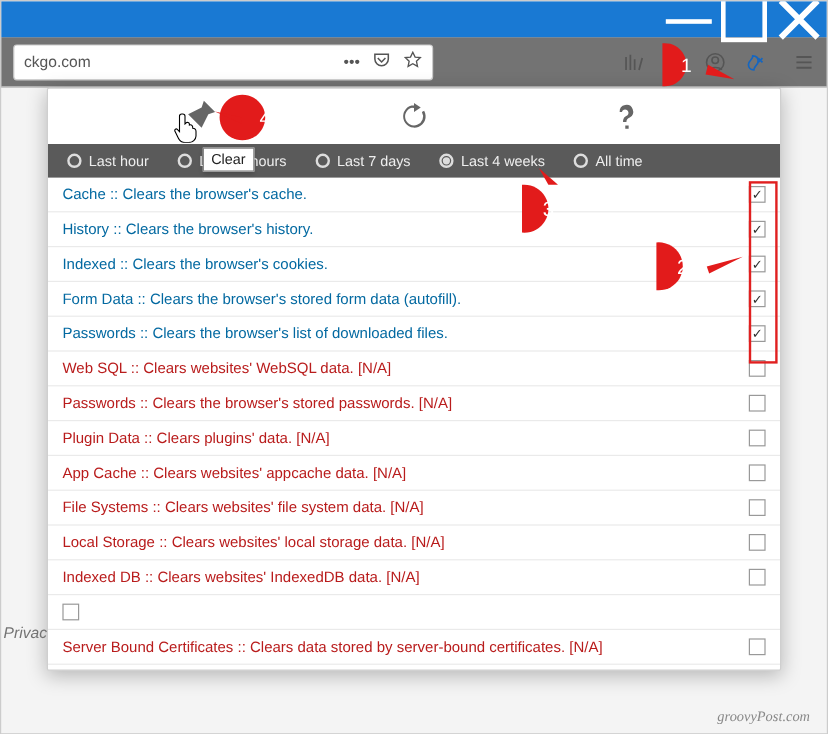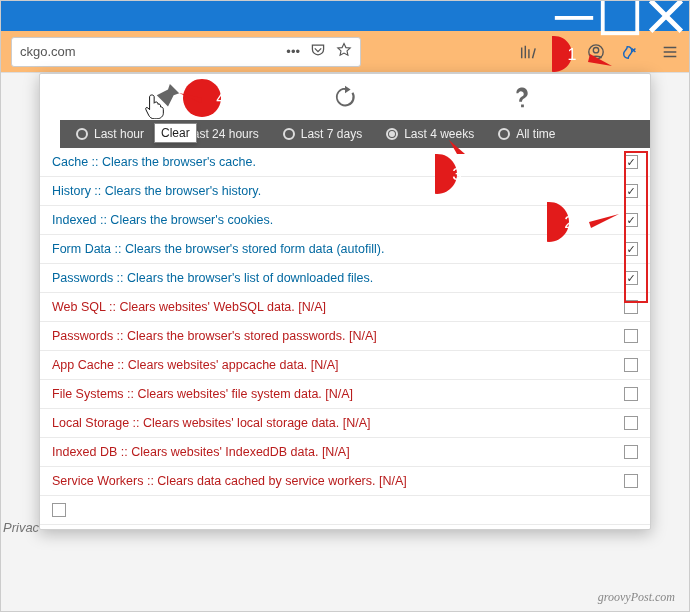--- a/index.html
+++ b/index.html
@@ -30,21 +30,21 @@
     width: 46px;
     display: flex;
     align-items: center;
     justify-content: center;
     color: #fff;
     font-size: 14px;
   }
   
   .toolbar {
     height: 42px;
-    background: #fdba74;
+    background: #737373;
     border-bottom: 1px solid #ddd;
     display: flex;
     align-items: center;
     padding: 0 10px;
     gap: 12px;
   }
   .urlbar {
     flex: 0 0 350px;
     height: 30px;
     background: #fff;
@@ -84,21 +84,20 @@
   .big-icon svg { width:30px; height:30px; display:block; fill:#666; }
   .radio-row {
     background: #5a5a5a;
     display: flex;
     align-items: center;
     padding: 0 10px;
     height: 28px;
     color: #eee;
     font-size: 12px;
     gap: 0;
-    margin-left: 20px;
   }
   .radio-item {
     display: flex;
     align-items: center;
     gap: 6px;
     padding: 0 18px 0 6px;
   }
   .radio-circle {
     width: 12px; height: 12px; border-radius: 50%;
     border: 2px solid #ddd; background: transparent;
@@ -304,48 +303,52 @@
       </div>
       <div class="list-row disabled">
         <span class="label">Web SQL :: Clears websites' WebSQL data. [N/A]</span>
         <span class="chk"></span>
       </div>
       <div class="list-row disabled">
         <span class="label">Passwords :: Clears the browser's stored passwords. [N/A]</span>
         <span class="chk"></span>
       </div>
       <div class="list-row disabled">
+        <span class="label">Plugin Data :: Clears plugins' data. [N/A]</span>
+        <span class="chk"></span>
+      </div>
+      <div class="list-row disabled">
         <span class="label">App Cache :: Clears websites' appcache data. [N/A]</span>
         <span class="chk"></span>
       </div>
       <div class="list-row disabled">
         <span class="label">File Systems :: Clears websites' file system data. [N/A]</span>
         <span class="chk"></span>
       </div>
       <div class="list-row disabled">
         <span class="label">Local Storage :: Clears websites' local storage data. [N/A]</span>
         <span class="chk"></span>
       </div>
       <div class="list-row disabled">
         <span class="label">Indexed DB :: Clears websites' IndexedDB data. [N/A]</span>
         <span class="chk"></span>
       </div>
       <div class="list-row disabled">
-        <span class="label">Service Workers :: Clears data cached by service workers. [N/A]</span>
-        <span class="chk"></span>
-      </div>
-      <div class="list-row disabled">
+        <span class="chk"></span>
+      </div>
+      <div class="list-row disabled">
+        <span class="label">Server Bound Certificates :: Clears data stored by server-bound certificates. [N/A]</span>
         <span class="chk"></span>
       </div>
     </div>
 </div>
 
 <div class="chk-frame" style="top:150px; left:623px; width:24px; height:152px;"></div>
 
-<div class="tooltip" style="top:122px; left:153px;">Clear</div>
+<div class="tooltip" style="top:122px; left:168px;">Clear</div>
 
 <div class="cursor-hand" style="top:92px; left:144px;">
   <svg viewBox="0 0 24 28">
       <path d="M8 2c1 0 2 1 2 2v7l1-1c1-1 3 0 3 1v1c2-1 3 1 3 2v1c2 0 3 1 3 3v4c0 3-3 6-7 6h-3c-3 0-5-2-6-4l-3-6c-1-2 1-3 2-2l2 2V4c0-1 1-2 2-2z" fill="#fff" stroke="#000" stroke-width="1"></path>
     </svg>
 </div>
 
 <div class="callout" style="top:33px; left:551px;">
   <svg width="60" height="40">
       <path d="M20 20 A18 18 0 1 1 20 19.9 Z" fill="#e21b1b"></path>

